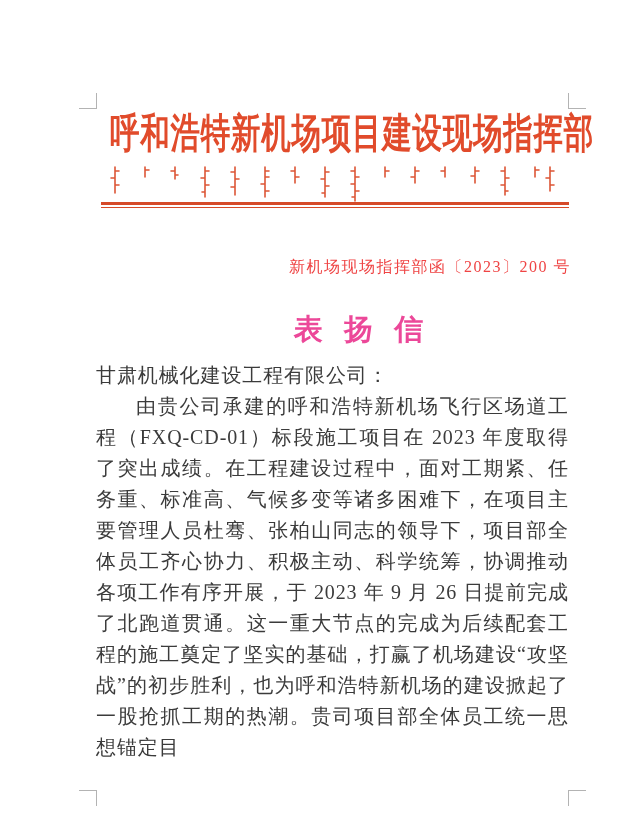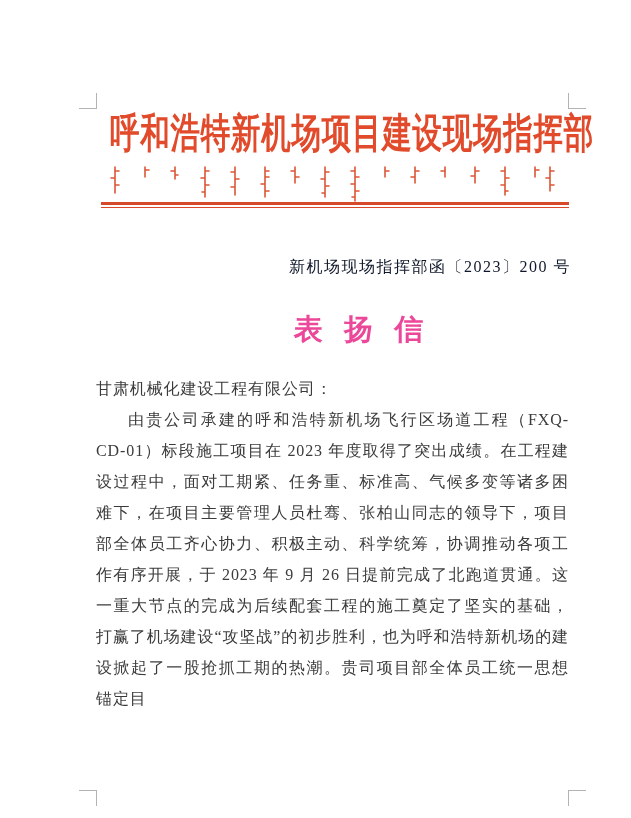--- a/index.html
+++ b/index.html
@@ -62,41 +62,41 @@
 
   
   .doc-number {
     position: absolute;
     top: 257px;
     left: 80px;
     width: 475px;
     text-align: right;
     font-size: 16px;
     letter-spacing: 1.5px;
-    color: #0f172a;
+    color: #ef4444;
   }
   .letter-title {
     position: absolute;
     top: 310px;
     left: 0;
     width: 631px;
     text-align: center;
     font-size: 29px;
     font-weight: bold;
     color: #ec4899;
     word-spacing: 10px;
     letter-spacing: 2px;
     padding-left: 28px;
   }
   .letter-body {
     position: absolute;
-    top: 373px;
+    top: 360px;
     left: 80px;
     width: 473px;
-    font-size: 16px;
+    font-size: 20px;
     line-height: 31px;
     letter-spacing: 0.9px;
     color: #3b3b3b;
     text-align: justify;
   }
   .letter-body p {
     margin: 0;
     text-indent: 2em;
   }
   .letter-body .salutation {

